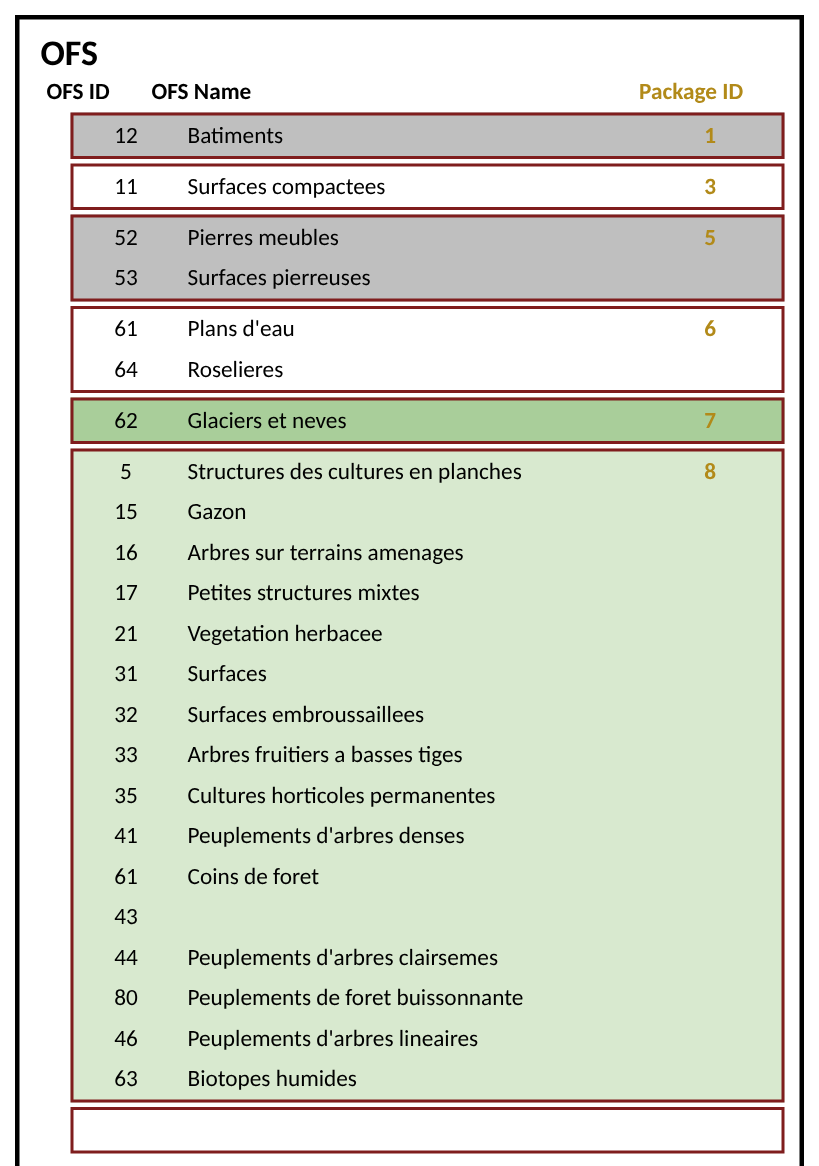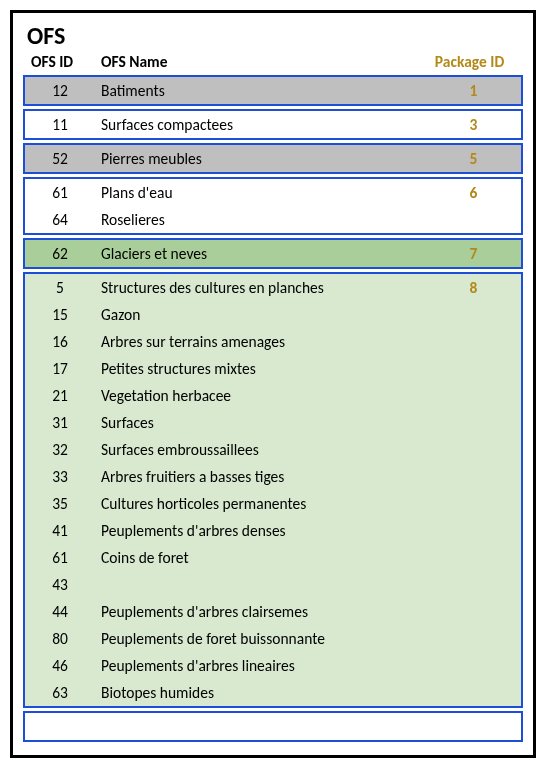--- a/index.html
+++ b/index.html
@@ -24,24 +24,25 @@
   }
   .header-row {
     display: flex;
     align-items: flex-end;
     font-weight: 700;
     font-size: 15.5px;
     padding: 0 2px 4px 2px;
   }
   .h-id { width: 70px; padding-left: 6px; }
   .h-name { flex: 1; padding-left: 6px; }
-  .h-pkg { width: 95px; text-align: center; color: #b28a19; padding-right: 8px; }
+  .h-pkg { width: 95px; text-align: left; color: #b28a19; padding-right: 8px; }
   .group {
-    border: 2px solid #1d4ed8;
+    border: 2px solid #7f1d1d;
     margin-bottom: 3px;
+    margin-left: 24px;
   }
   .group.grey { background: #bfbfbf; }
   .group.white { background: #ffffff; }
   .group.greenlight { background: #d8e9cf; }
   .group.greendark { background: #a9ce9a; }
   .row {
     display: flex;
     align-items: center;
     font-size: 15.5px;
     height: 27px;
@@ -86,20 +87,25 @@
           <div class="c-name">Surfaces compactees</div>
           <div class="c-pkg">3</div>
         </div>
       </div>
       <div class="group grey">
         <div class="row">
           <div class="c-id">52</div>
           <div class="c-name">Pierres meubles</div>
           <div class="c-pkg">5</div>
         </div>
+        <div class="row">
+          <div class="c-id">53</div>
+          <div class="c-name">Surfaces pierreuses</div>
+          <div class="c-pkg"></div>
+        </div>
       </div>
       <div class="group white">
         <div class="row">
           <div class="c-id">61</div>
           <div class="c-name">Plans d'eau</div>
           <div class="c-pkg">6</div>
         </div>
         <div class="row">
           <div class="c-id">64</div>
           <div class="c-name">Roselieres</div>

